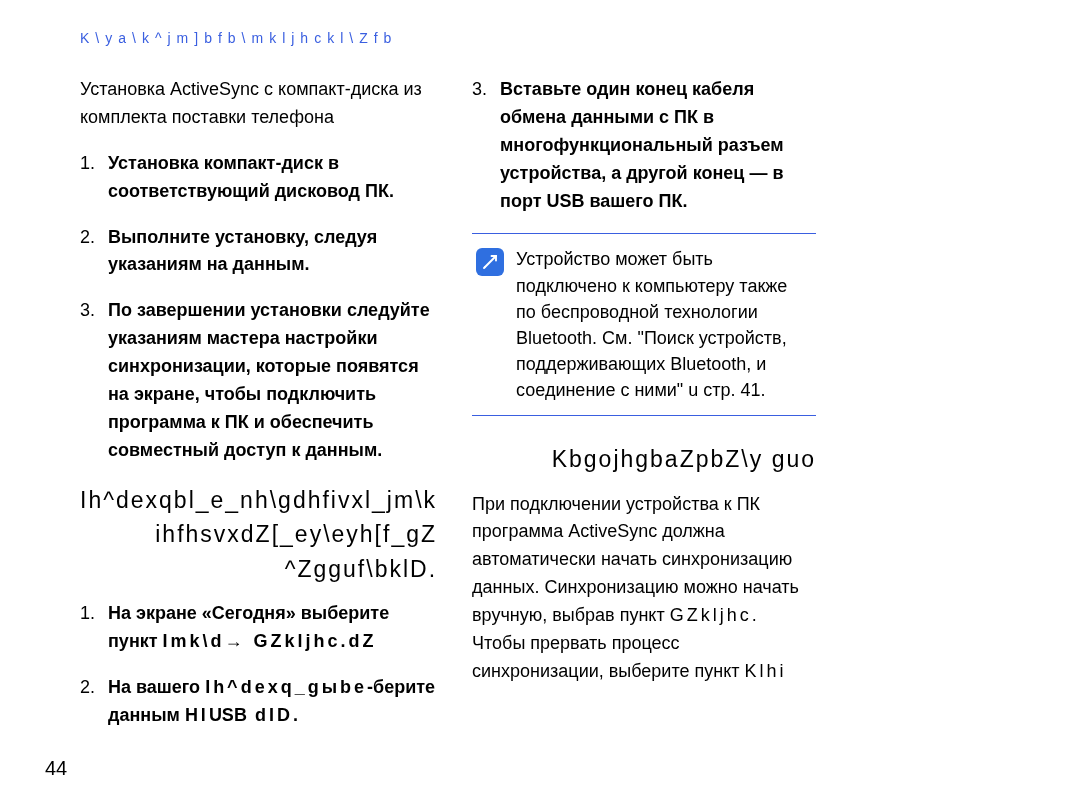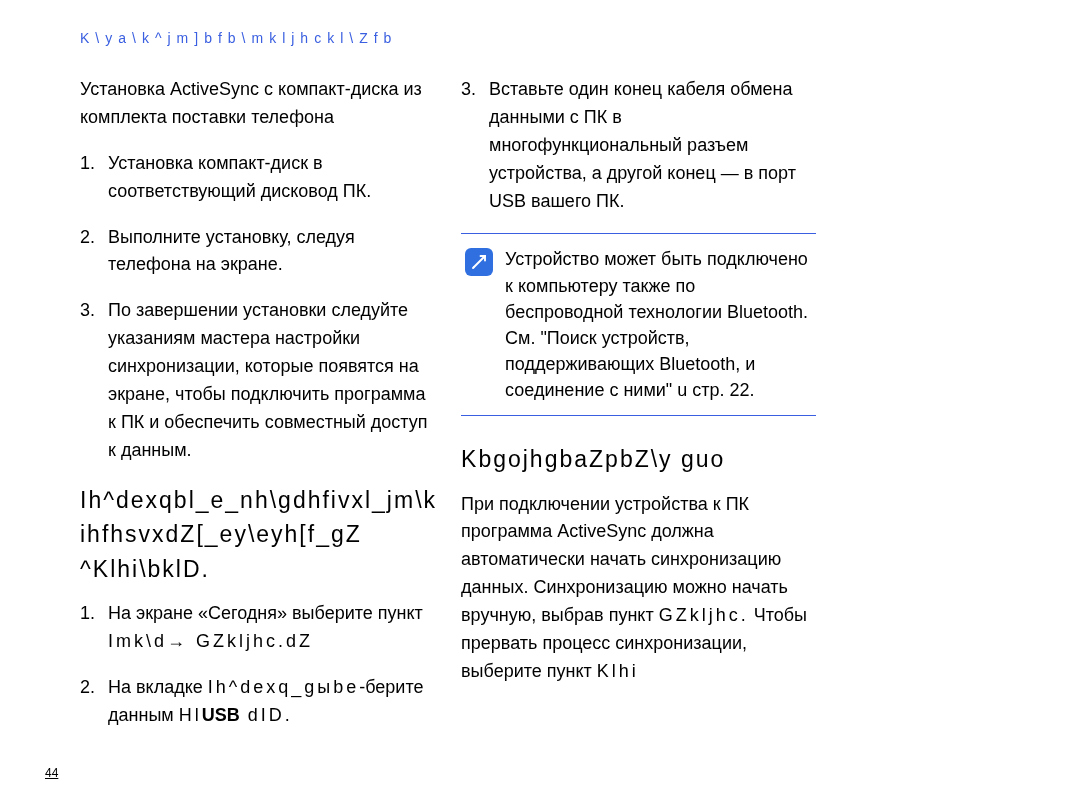--- a/index.html
+++ b/index.html
@@ -4,79 +4,79 @@
 <style>
   * { box-sizing: border-box; margin: 0; padding: 0; }
   html, body { width: 1080px; height: 810px; background: #fff; font-family: Arial, Helvetica, sans-serif; color: #000; }
   .page { position: relative; width: 876px; height: 810px; padding: 30px 60px 30px 80px; }
   .header {
     color: #3a5fe0;
     font-size: 14px;
     letter-spacing: 6px;
     margin-bottom: 30px;
   }
-  .cols { display: flex; gap: 24px; margin-top: 25px; }
+  .cols { display: flex; gap: 35px; margin-top: 25px; }
   .col { flex: 1; font-size: 18px; line-height: 1.55; }
   .intro { margin-bottom: 18px; }
   ol { list-style: none; padding-left: 0; }
   ol > li { display: flex; margin-bottom: 18px; }
   ol > li .num { width: 28px; flex-shrink: 0; }
-  ol > li .txt { flex: 1; }
-  h2.section { font-weight: normal; font-size: 23px; line-height: 1.5; letter-spacing: 2px; margin: 18px 0 14px; }
+  ol > li .txt { flex: 1; font-weight: bold; }
+  h2.section { font-weight: normal; font-size: 23px; line-height: 1.5; letter-spacing: 2px; margin: 18px 0 14px; text-align: right; }
   .note-box { border-top: 1.5px solid #3a5fe0; border-bottom: 1.5px solid #3a5fe0; padding: 12px 4px; display: flex; gap: 12px; margin: 18px 0 26px; }
   .note-icon {
     width: 28px; height: 28px; background: #2f6fe0; border-radius: 6px;
     display: flex; align-items: center; justify-content: center;
     flex-shrink: 0; margin-top: 2px;
   }
   .note-icon svg { width: 18px; height: 18px; }
   .note-text { flex: 1; font-size: 18px; line-height: 1.45; }
-  .pagenum { position: absolute; left: 45px; bottom: 30px; font-size: 12px; text-decoration: underline; }
+  .pagenum { position: absolute; left: 45px; bottom: 30px; font-size: 20px; }
   .spaced { letter-spacing: 3px; }
 </style>
 </head>
 <body>
 
 <div class="page">
   <div class="header">K\ya\k^jm]bfb\mkljhckl\Zfb</div>
 
   <div class="cols">
 
     <div class="col">
       <p class="intro">Установка ActiveSync с компакт-диска из комплекта поставки телефона</p>
 
       <ol>
         <li>
           <span class="num">1.</span>
           <span class="txt">Установка компакт-диск в соответствующий дисковод ПК.</span>
         </li>
         <li>
           <span class="num">2.</span>
-          <span class="txt">Выполните установку, следуя телефона на экране.</span>
+          <span class="txt">Выполните установку, следуя указаниям на данным.</span>
         </li>
         <li>
           <span class="num">3.</span>
           <span class="txt">По завершении установки следуйте указаниям мастера настройки синхронизации, которые появятся на экране, чтобы подключить программа к ПК и обеспечить совместный доступ к данным.</span>
         </li>
       </ol>
 
-      <h2 class="section">Ih^dexqbl_e_nh\gdhfivxl_jm\k ihfhsvxdZ[_ey\eyh[f_gZ ^Klhi\bklD.</h2>
+      <h2 class="section">Ih^dexqbl_e_nh\gdhfivxl_jm\k ihfhsvxdZ[_ey\eyh[f_gZ ^Zgguf\bklD.</h2>
 
       <ol>
         <li>
           <span class="num">1.</span>
           <span class="txt">
             <span>На экране «Сегодня» выберите пункт </span>
             <span class="spaced">Imk\d→ GZkljhc.dZ</span>
           </span>
         </li>
         <li>
           <span class="num">2.</span>
           <span class="txt">
-            <span>На вкладке </span><span class="spaced">Ih^dexq_gыbе</span><span>-берите данным </span><span class="spaced">Hl</span><b>USB</b><span class="spaced"> dID.</span>
+            <span>На вашего </span><span class="spaced">Ih^dexq_gыbе</span><span>-берите данным </span><span class="spaced">Hl</span><b>USB</b><span class="spaced"> dID.</span>
           </span>
         </li>
       </ol>
     </div>
 
     <div class="col">
       <ol>
         <li>
           <span class="num">3.</span>
           <span class="txt">Вставьте один конец кабеля обмена данными с ПК в многофункциональный разъем устройства, а другой конец — в порт USB вашего ПК.</span>
@@ -84,21 +84,21 @@
       </ol>
 
       <div class="note-box">
         <div class="note-icon">
           <svg viewBox="0 0 24 24" fill="none" stroke="#fff" stroke-width="2.5" stroke-linecap="round">
             <path d="M4 20 L20 4"></path>
             <path d="M14 4 H20 V10"></path>
             <circle cx="5" cy="19" r="1.2" fill="#fff" stroke="none"></circle>
           </svg>
         </div>
-        <div class="note-text">Устройство может быть подключено к компьютеру также по беспроводной технологии Bluetooth. См. "Поиск устройств, поддерживающих Bluetooth, и соединение с ними" u  стр. 22.</div>
+        <div class="note-text">Устройство может быть подключено к компьютеру также по беспроводной технологии Bluetooth. См. "Поиск устройств, поддерживающих Bluetooth, и соединение с ними" u  стр. 41.</div>
       </div>
 
       <h2 class="section">KbgojhgbaZpbZ\y  guo</h2>
 
       <p>
         <span>При подключении устройства к ПК программа ActiveSync должна автоматически начать синхронизацию данных. Синхронизацию можно начать вручную, выбрав пункт </span><span class="spaced">GZkljhc.</span><span> Чтобы прервать процесс синхронизации, выберите пункт </span><span class="spaced">Klhi</span>
       </p>
     </div>
   </div>
 

